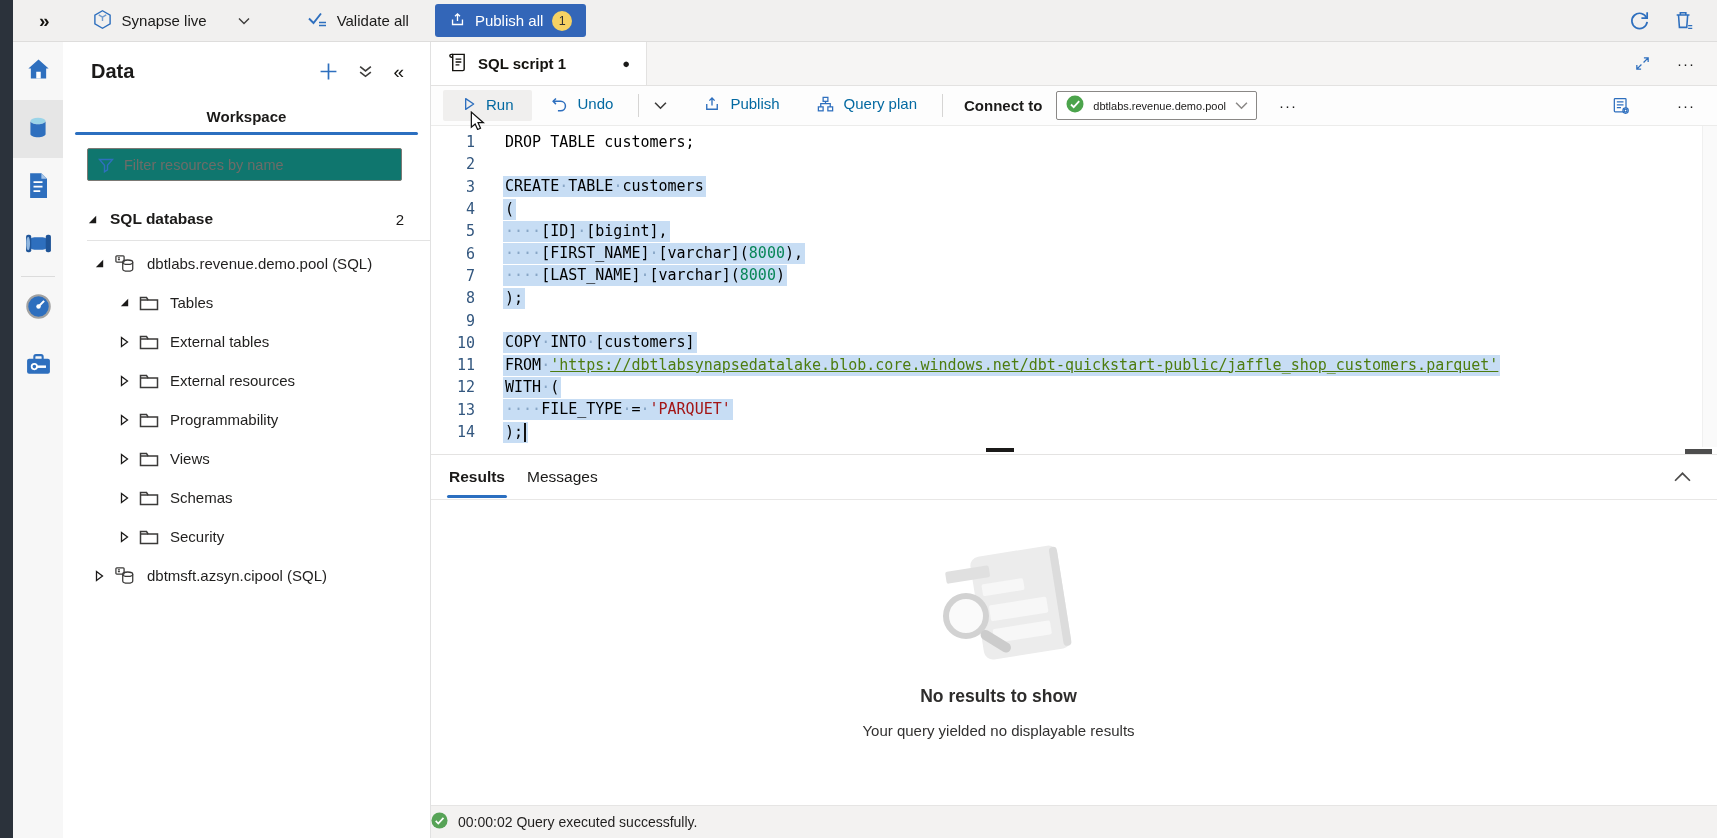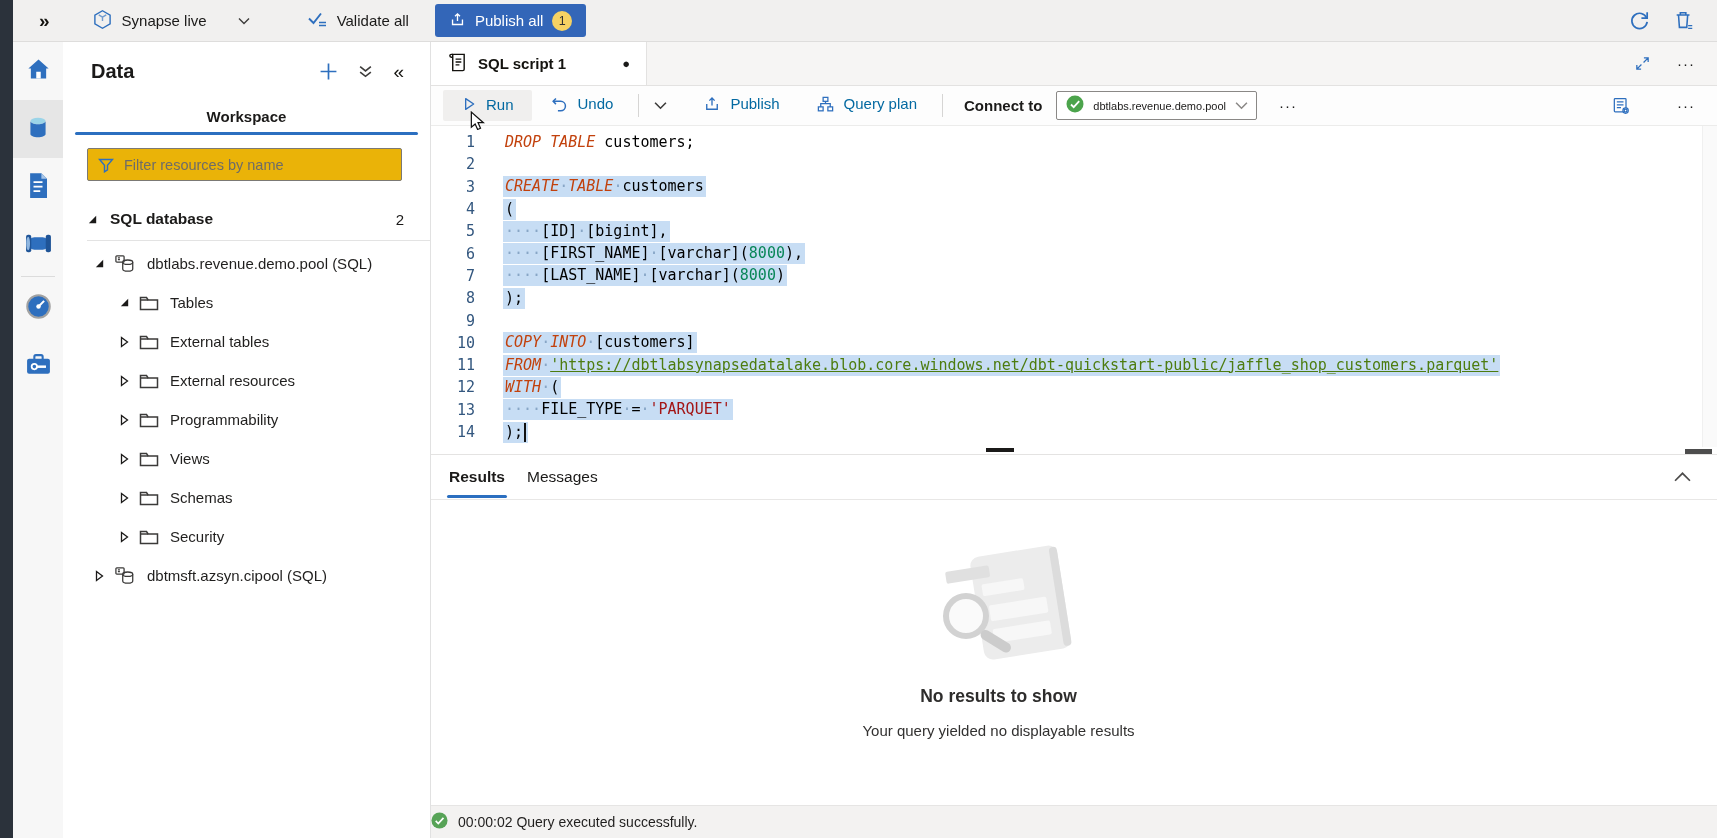--- a/index.html
+++ b/index.html
@@ -44,21 +44,21 @@
   .ph-icons .ic { display:flex; cursor:pointer; }
   .laquo { font-size:19px; color:#14130f; cursor:pointer; line-height:1; }
   .ptabs { display:flex; margin-top:16px; }
   .ptab { flex:1; text-align:center; font-size:15px; padding:9px 0 10px; color:#1b1a19;
     position:relative; cursor:pointer; }
   .ptab.active { font-weight:bold; }
   .ptab.active::after { content:""; position:absolute; left:12px; right:12px; bottom:0;
     height:3px; background:#2b6fc0; border-radius:2px; }
   .filter { position:relative; margin:13px 28px 0 24px; }
   .filter input { width:100%; height:33px; border:1px solid #7b7974; border-radius:2px;
-    padding:0 8px 0 36px; font-size:14.5px; font-family:inherit; color:#1b1a19; background:#eab308; }
+    padding:0 8px 0 36px; font-size:14.5px; font-family:inherit; color:#1b1a19; background:#0f766e; }
   .filter input::placeholder { color:#6e6c68; }
   .filter .funnel { position:absolute; left:11px; top:9px; }
   .tree { margin-top:20px; font-size:15px; }
   .tree-root { display:flex; align-items:center; padding:0 26px 0 24px; height:36px; cursor:pointer; }
   .tree-root .lbl { font-weight:bold; font-size:15.5px; margin-left:12px; }
   .tree-root .cnt { margin-left:auto; font-size:15px; color:#1b1a19; }
   .tree-sep { height:1px; background:#e3e3e3; margin:3px 0 3px 24px; }
   .tnode { display:flex; align-items:center; height:39px; cursor:pointer; color:#201f1e; }
   .tnode .ticon { margin:0 11px 0 9px; display:flex; }
   .tnode .exp { display:flex; width:12px; justify-content:center; }
@@ -89,21 +89,21 @@
   .toolbar .spacer { flex:1; }
   .toolbar .right { display:flex; align-items:center; gap:24px; padding-right:22px; }
 
   
   .editor { height:321px; position:relative; background:#fff; overflow:hidden; padding-top:5px; flex-shrink:0; }
   .code-line { display:flex; height:22.3px; align-items:center; white-space:pre;
     font-family:"DejaVu Sans Mono","Liberation Mono",monospace; font-size:15px; }
   .gutter { width:44px; text-align:right; color:#33577f; flex-shrink:0; font-size:15px; }
   .code-content { margin-left:30px; display:inline-block; line-height:21px; }
   .code-content.sel { background:#c7ddf4; box-shadow:2px 0 0 #c7ddf4, -2px 0 0 #c7ddf4; min-width:7px; }
-  .tok-k { color:#c2410c;font-style:italic; }
+  .tok-k { color:#000000; }
   .tok-p { color:#000; }
   .tok-s { color:#a31515; }
   .tok-u { color:#4d7c0f; text-decoration:underline; }
   .tok-num { color:#098658; }
   .ws { color:#88a6c6; }
   .caret { display:inline-block; width:2px; height:19px; background:#111;
     vertical-align:middle; margin-left:1px; }
   .scrollgutter { position:absolute; right:0; top:0; bottom:0; width:15px;
     background:#fafafa; border-left:1px solid #f0f0f0; }
 

